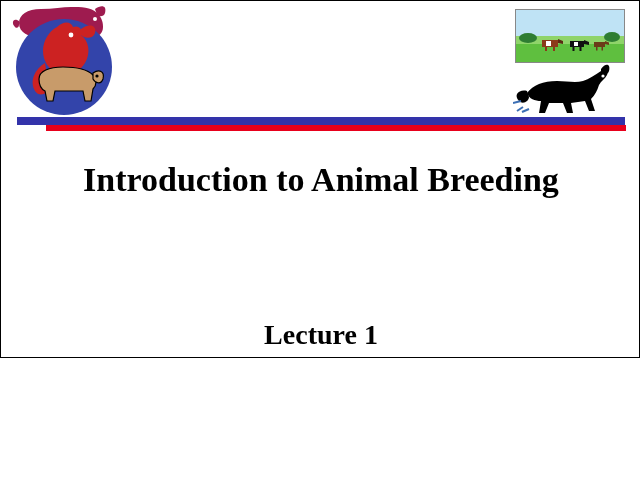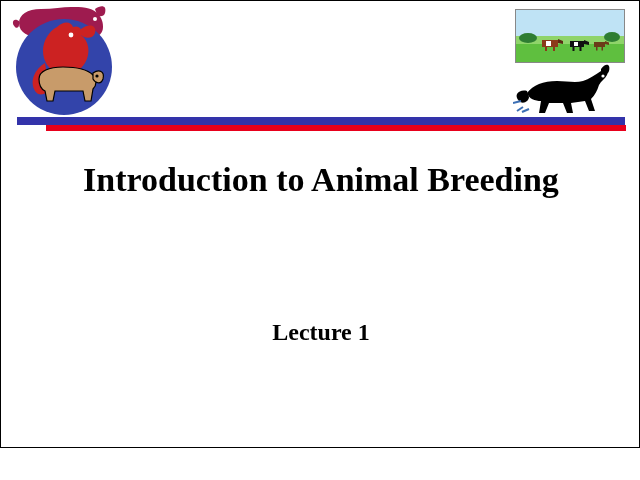--- a/index.html
+++ b/index.html
@@ -9,21 +9,21 @@
   body {
     width: 640px;
     height: 480px;
     background: #ffffff;
     font-family: "Liberation Serif", serif;
     overflow: hidden;
   }
   .slide {
     position: relative;
     width: 640px;
-    height: 448px;
+    height: 358px;
     background: #ffffff;
     border: 1px solid #000000;
     box-sizing: border-box;
   }
 
   
   .header-art {
     position: absolute;
     top: 0;
     left: 0;
@@ -90,21 +90,21 @@
     color: #000000;
   }
   .subtitle {
     position: absolute;
     left: 40px;
     top: 318px;
     width: 560px;
     text-align: center;
     font-family: "Liberation Serif", serif;
     font-weight: bold;
-    font-size: 24px;
+    font-size: 28px;
     color: #000000;
   }
 </style>
 </head>
 <body>
 
 <div class="slide">
 
   <div class="header-art">
 

